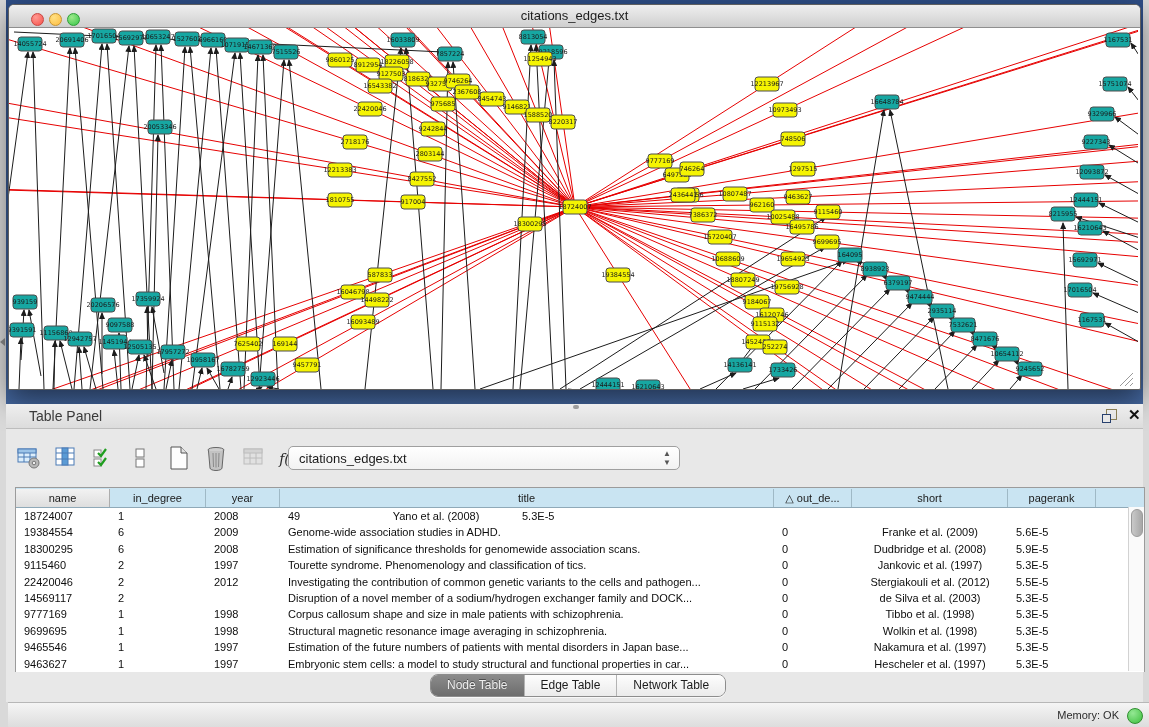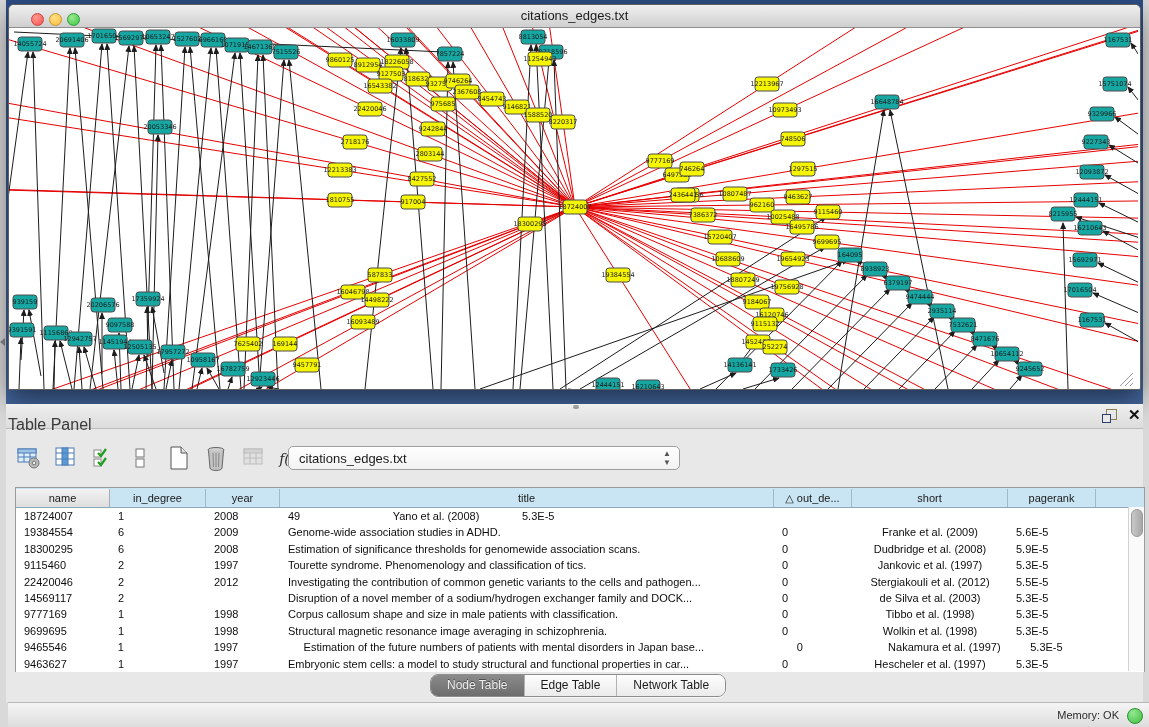--- a/index.html
+++ b/index.html
@@ -19,21 +19,21 @@
   .tl{top:8px;width:11px;height:11px;border-radius:50%;}
   #tl-close{left:22px;background:radial-gradient(circle at 35% 30%,#ff9a93,#f75149);border:1px solid #c94542;}
   #tl-min{left:40px;background:radial-gradient(circle at 35% 30%,#ffe083,#fdbc40);border:1px solid #c9952f;}
   #tl-zoom{left:58px;background:radial-gradient(circle at 35% 30%,#9ee98b,#35c649);border:1px solid #2f9e38;}
   #canvas{left:0;top:23px;width:1129px;height:361px;background:#fff;}
   #grip line{stroke:#9a9a9a;stroke-width:1;}
   
   #table-panel{left:6px;top:404px;width:1137px;height:298px;background:#e8e8e8;}
   #panel-header{left:0;top:0;width:100%;height:24px;
     background:linear-gradient(#efefef,#dcdcdc);border-bottom:1px solid #bdbdbd;}
-  #panel-title{left:2px;top:4px;font-size:16px;color:#3a3a3a;margin-top:8px;}
+  #panel-title{left:23px;top:4px;font-size:14px;color:#3a3a3a;}
   #divider-handle{left:567px;top:1px;width:6px;height:4px;background:#9d9d9d;border-radius:2px;}
   #float-icon{left:1096px;top:5px;width:15px;height:14px;}
   #float-icon .sq1{left:4px;top:0;width:9px;height:9px;border:1px solid #8a7f55;background:transparent;}
   #float-icon .sq2{left:0;top:5px;width:7px;height:7px;border:1px solid #27406e;background:#e8e8e8;}
   #panel-close{left:1122px;top:2px;font-size:15px;font-weight:bold;color:#111;cursor:default;}
   
   #toolbar{left:8px;top:40px;height:34px;}
   .tool{display:inline-block;vertical-align:top;width:30px;height:30px;margin-right:3px;text-align:center;}
   .fx{font-family:"DejaVu Serif",serif;font-style:italic;font-size:14px;color:#2a2a2a;line-height:30px;}
   #combo{left:282px;top:42px;width:392px;height:24px;background:linear-gradient(#ffffff,#f2f2f2);
@@ -679,41 +679,41 @@
           <div class="gcell" style="width: 494px;">Disruption of a novel member of a sodium/hydrogen exchanger family and DOCK...</div>
           <div class="gcell" style="width: 78px;">0</div>
           <div class="gcell center" style="width: 156px;">de Silva et al. (2003)</div>
           <div class="gcell" style="width: 88px;">5.3E-5</div>
           <div class="gcell" style="width: 34px;"></div>
         </div>
         <div class="grow">
           <div class="gcell" style="width: 94px;">9777169</div>
           <div class="gcell" style="width: 96px;">1</div>
           <div class="gcell" style="width: 74px;">1998</div>
-          <div class="gcell" style="width: 494px;">Corpus callosum shape and size in male patients with classification.</div>
+          <div class="gcell" style="width: 494px;">Corpus callosum shape and size in male patients with schizophrenia.</div>
           <div class="gcell" style="width: 78px;">0</div>
           <div class="gcell center" style="width: 156px;">Tibbo et al. (1998)</div>
           <div class="gcell" style="width: 88px;">5.3E-5</div>
           <div class="gcell" style="width: 34px;"></div>
         </div>
         <div class="grow">
           <div class="gcell" style="width: 94px;">9699695</div>
           <div class="gcell" style="width: 96px;">1</div>
           <div class="gcell" style="width: 74px;">1998</div>
           <div class="gcell" style="width: 494px;">Structural magnetic resonance image averaging in schizophrenia.</div>
           <div class="gcell" style="width: 78px;">0</div>
           <div class="gcell center" style="width: 156px;">Wolkin et al. (1998)</div>
           <div class="gcell" style="width: 88px;">5.3E-5</div>
           <div class="gcell" style="width: 34px;"></div>
         </div>
         <div class="grow">
           <div class="gcell" style="width: 94px;">9465546</div>
           <div class="gcell" style="width: 96px;">1</div>
           <div class="gcell" style="width: 74px;">1997</div>
-          <div class="gcell" style="width: 494px; margin-left: 16px;">Estimation of the future numbers of patients with mental disorders in Japan base...</div>
+          <div class="gcell" style="width: 494px;">Estimation of the future numbers of patients with mental disorders in Japan base...</div>
           <div class="gcell" style="width: 78px;">0</div>
           <div class="gcell center" style="width: 156px;">Nakamura et al. (1997)</div>
           <div class="gcell" style="width: 88px;">5.3E-5</div>
           <div class="gcell" style="width: 34px;"></div>
         </div>
         <div class="grow">
           <div class="gcell" style="width: 94px;">9463627</div>
           <div class="gcell" style="width: 96px;">1</div>
           <div class="gcell" style="width: 74px;">1997</div>
           <div class="gcell" style="width: 494px;">Embryonic stem cells: a model to study structural and functional properties in car...</div>

